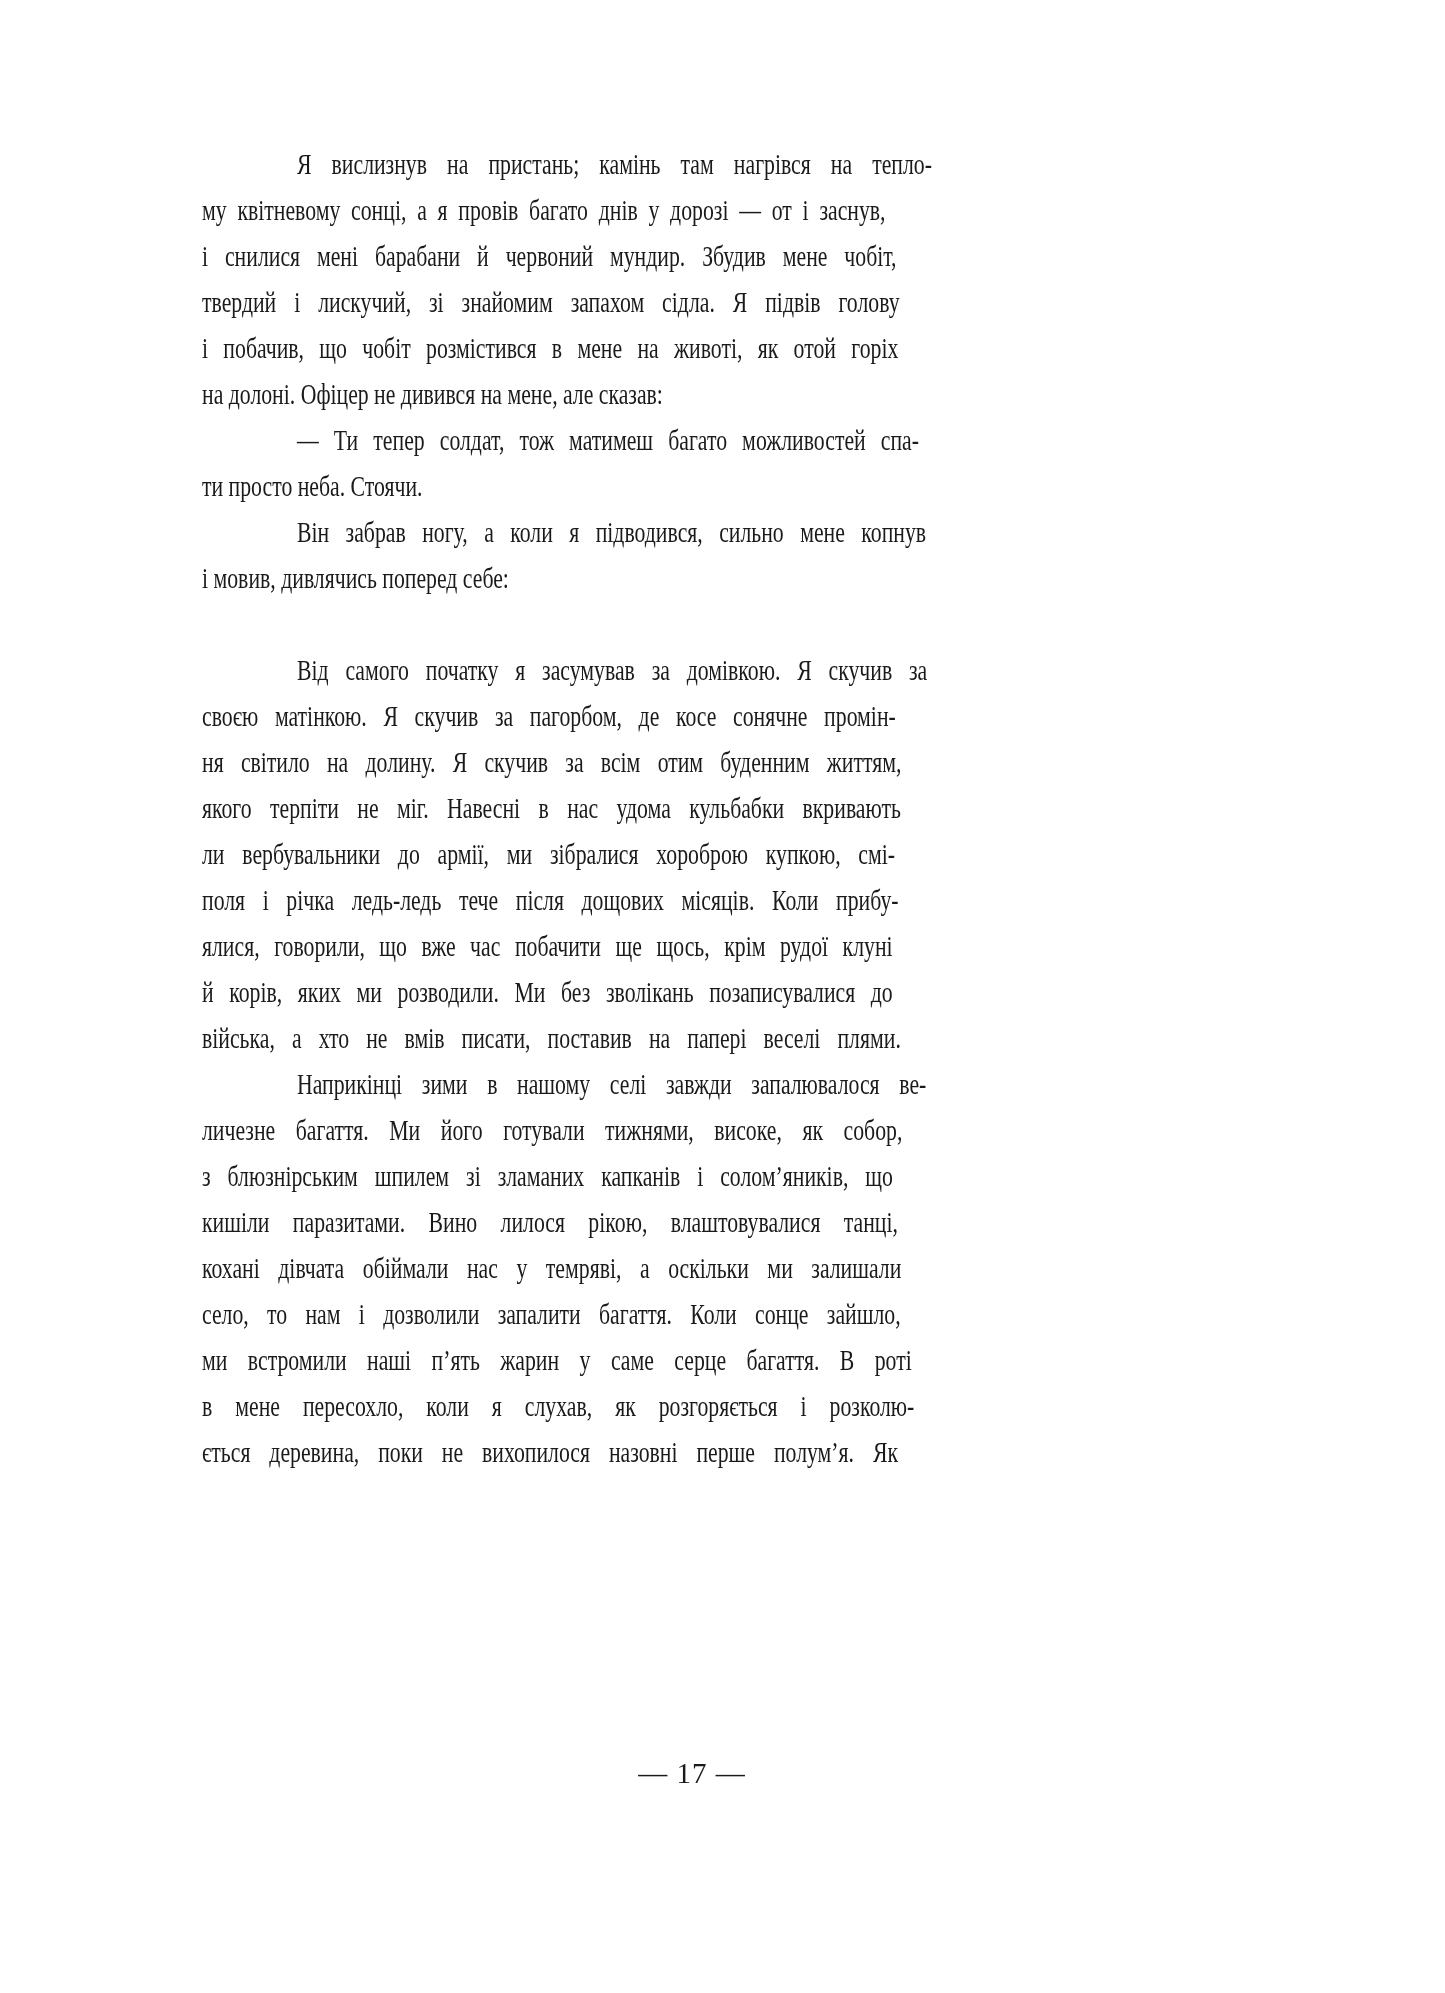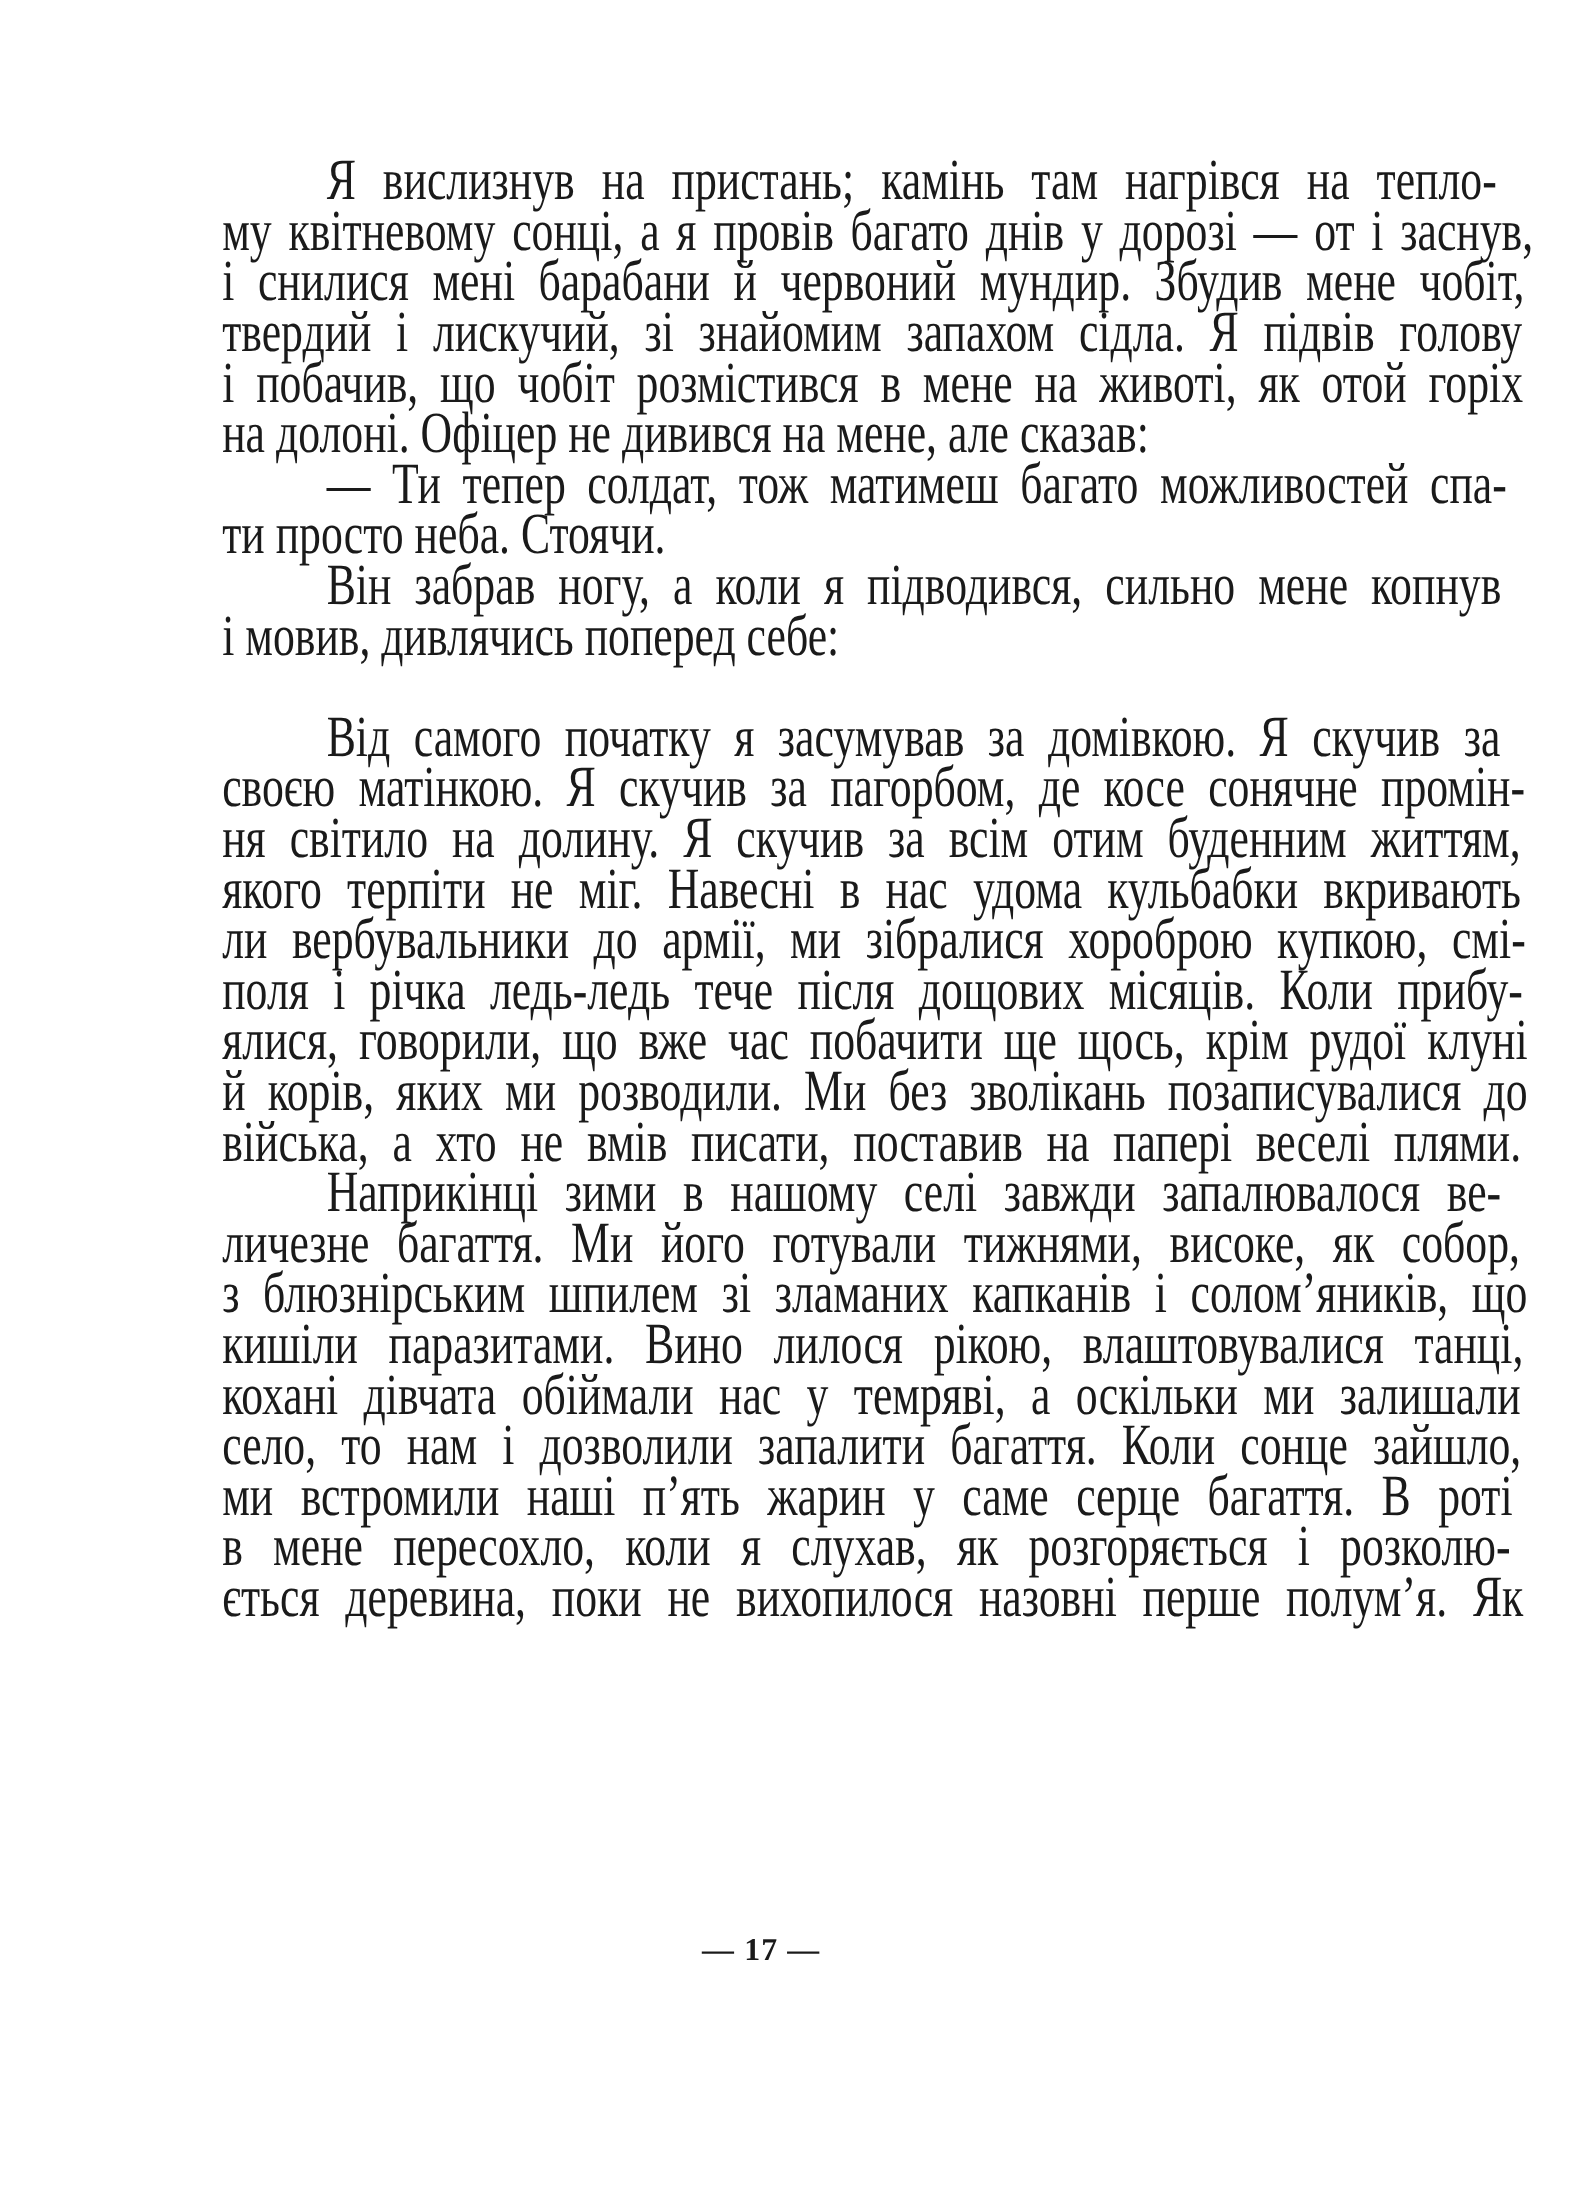--- a/index.html
+++ b/index.html
@@ -14,21 +14,21 @@
     background: #ffffff;
     overflow: hidden;
   }
   .text-block {
     position: absolute;
     left: 202px;
     top: 141px;
     width: 980px;
     color: #1a1a1a;
     font-family: "Liberation Serif", "DejaVu Serif", serif;
-    font-size: 53px;
+    font-size: 29px;
   }
   .paragraph { margin: 0; }
   .paragraph.section-break { margin-top: 46px; }
   .line {
     height: 46px;
     line-height: 46px;
     white-space: nowrap;
     overflow: visible;
   }
   .line.indent { padding-left: 95px; }
@@ -41,21 +41,20 @@
     left: 202px;
     top: 1750px;
     width: 980px;
     height: 46px;
     line-height: 46px;
     text-align: center;
     color: #1a1a1a;
     font-family: "Liberation Serif", "DejaVu Serif", serif;
     font-size: 29px;
     letter-spacing: 1px;
-    font-weight: bold;
   }
 </style>
 </head>
 <body>
 
 <div class="page">
   <main class="text-block">
       <div class="paragraph">
         <div class="line indent justify"><span class="line-text" style="word-spacing: 19.49px; transform: scaleX(0.75);">Я вислизнув на пристань; камінь там нагрівся на тепло-</span></div>
         <div class="line justify"><span class="line-text" style="word-spacing: 7.11px; transform: scaleX(0.75);">му квітневому сонці, а я провів багато днів у дорозі — от і заснув,</span></div>

